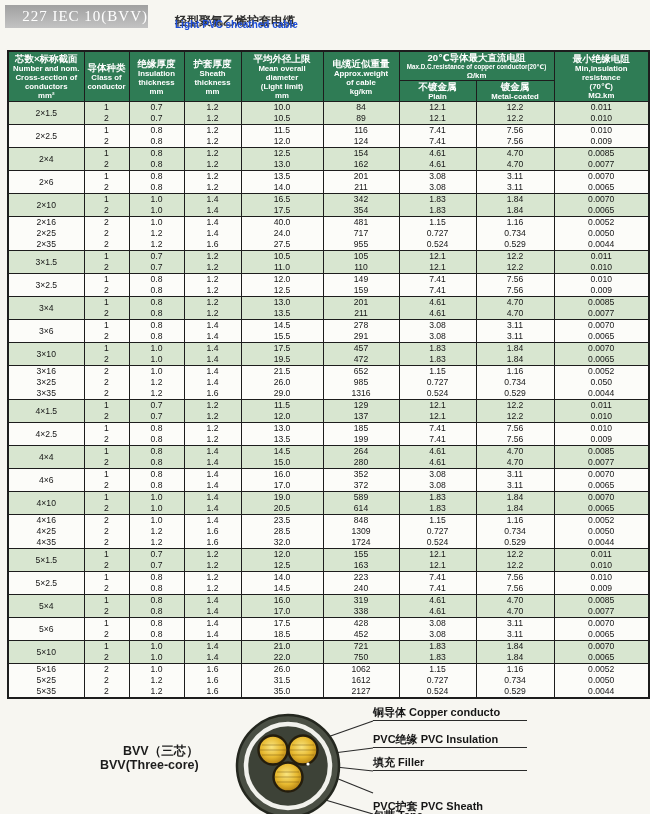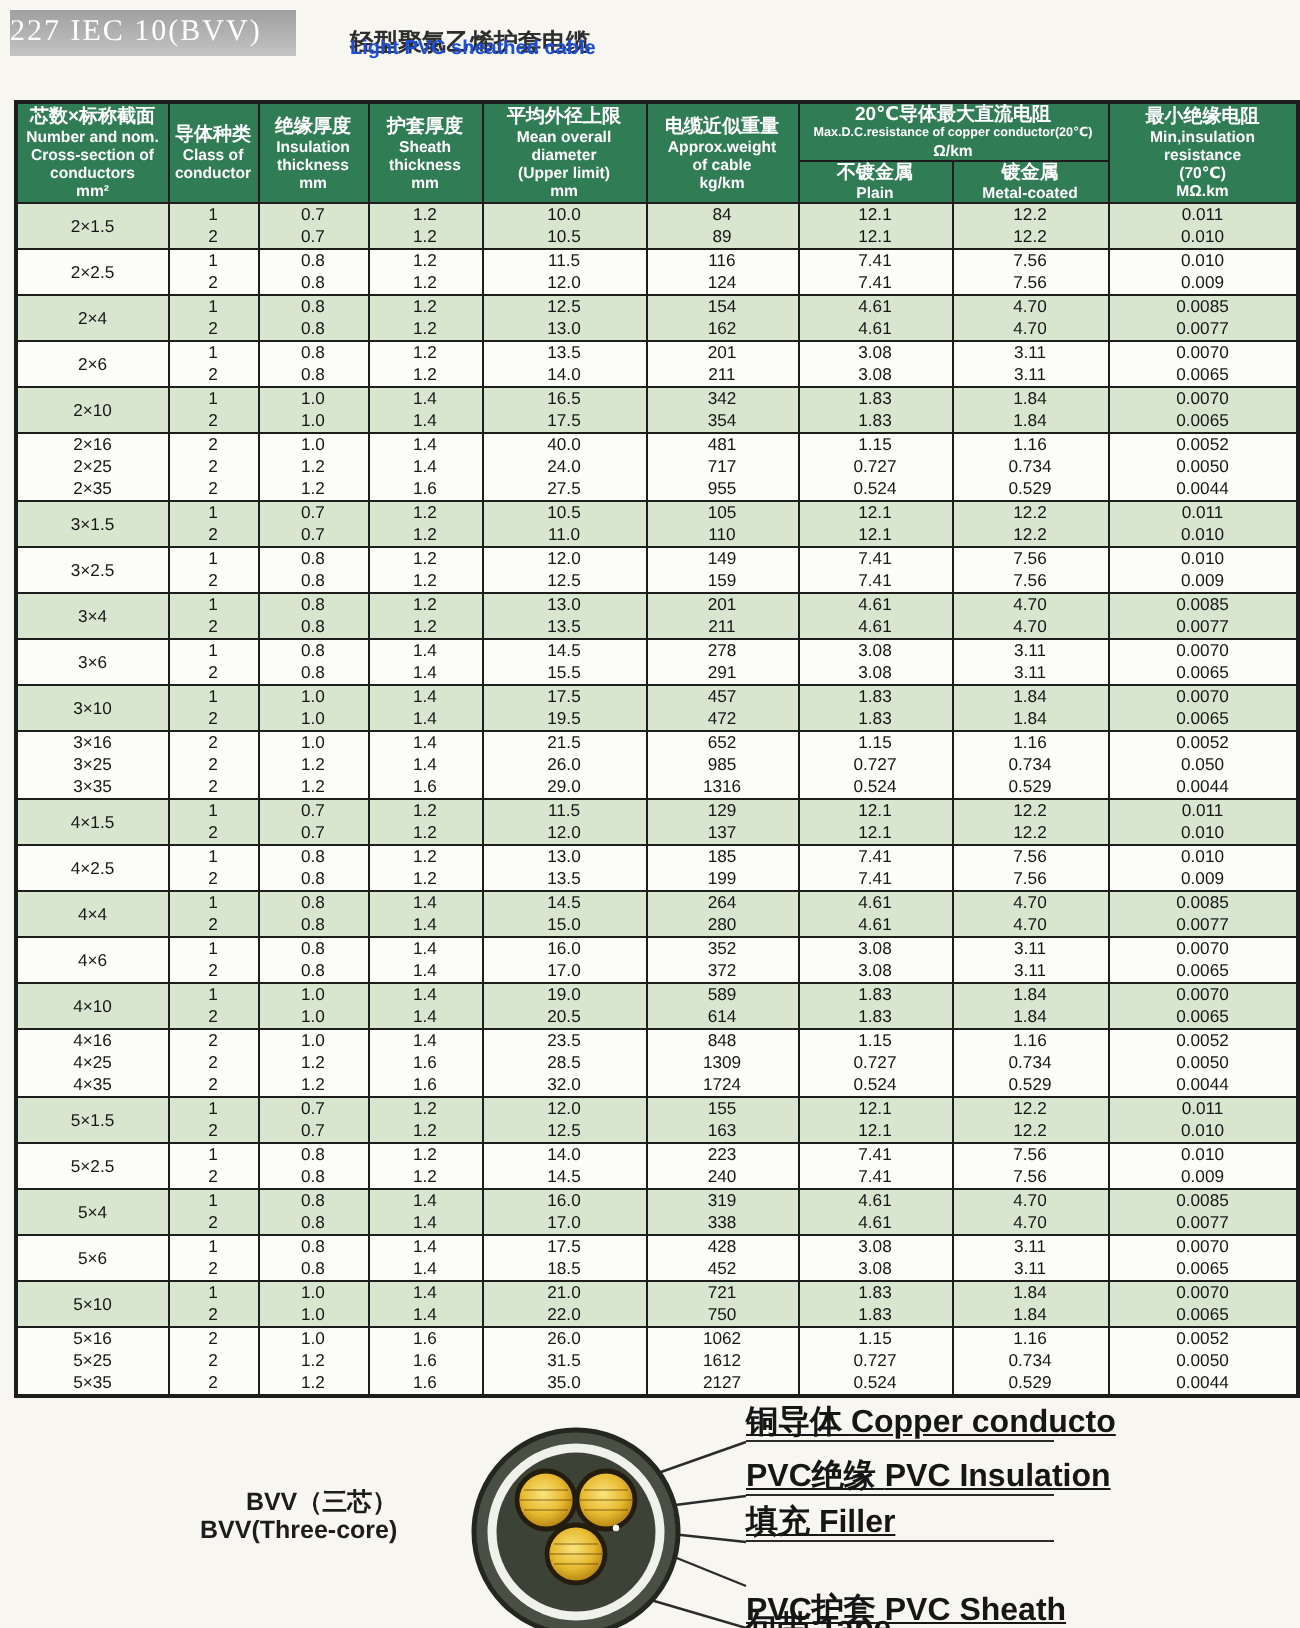--- a/index.html
+++ b/index.html
@@ -16,21 +16,21 @@
     width:650px;height:814px;position:relative;overflow:hidden;
     background:var(--page-bg);
     font-family:"Liberation Sans","DejaVu Sans",sans-serif;
     color:#222;
   }
   
   .badge{
     position:absolute;left:5px;top:5px;width:143px;height:23px;
     background:linear-gradient(var(--badge-gray),#c3c3c3);
     color:#fff;font-family:"Liberation Serif","DejaVu Serif",serif;
-    font-size:15px;text-align:left;line-height:23px;letter-spacing:1px;
+    font-size:15px;text-align:right;line-height:23px;letter-spacing:1px;
   }
   .title-zh{position:absolute;left:175px;top:13px;font-size:12px;font-weight:bold;color:#2e2e2e;}
   .title-en{position:absolute;left:175px;top:19px;font-size:10px;font-weight:bold;color:#1d4ed8;}
   
   table.spec{
     position:absolute;left:7px;top:50px;width:641px;
     border-collapse:collapse;table-layout:fixed;
     border:2px solid var(--border);
   }
   .spec th,.spec td{
@@ -52,21 +52,21 @@
   .spec tbody tr.group-start td{border-top:1px solid var(--border);}
   .spec tbody tr.g0 td{background:var(--row-green);}
   .spec tbody tr.g1 td{background:var(--row-white);}
   td.size-cell{white-space:pre-line;}
   
   .bvv-label{position:absolute;left:100px;top:744px;font-size:12.5px;font-weight:bold;color:#1c1c1c;line-height:14px;text-align:right;}
   .diagram-svg{position:absolute;left:230px;top:700px;overflow:visible;}
   .callout{
     position:absolute;left:373px;width:154px;height:15px;
     border-bottom:1.6px solid #2a2a2a;
-    font-size:16px;font-weight:bold;color:#161616;line-height:14px;white-space:nowrap;text-decoration:underline;
+    font-size:11px;font-weight:bold;color:#161616;line-height:14px;white-space:nowrap;
   }
 </style>
 </head>
 <body>
 
 <div class="badge">227 IEC 10(BVV)</div>
 <div class="title-zh">轻型聚氯乙烯护套电缆</div>
 <div class="title-en">Light PVC sheathed cable</div>
 
 <table class="spec">
@@ -104,21 +104,21 @@
       <th rowspan="2">
         <div class="h-zh">护套厚度</div>
         <div class="h-en">Sheath</div>
         <div class="h-en">thickness</div>
         <div class="h-en">mm</div>
       </th>
       <th rowspan="2">
         <div class="h-zh">平均外径上限</div>
         <div class="h-en">Mean overall</div>
         <div class="h-en">diameter</div>
-        <div class="h-en">(Upper limit)</div>
+        <div class="h-en">(Light limit)</div>
         <div class="h-en">mm</div>
       </th>
       <th rowspan="2">
         <div class="h-zh">电缆近似重量</div>
         <div class="h-en">Approx.weight</div>
         <div class="h-en">of cable</div>
         <div class="h-en">kg/km</div>
       </th>
       <th colspan="2">
         <div class="h-zh">20℃导体最大直流电阻</div>

